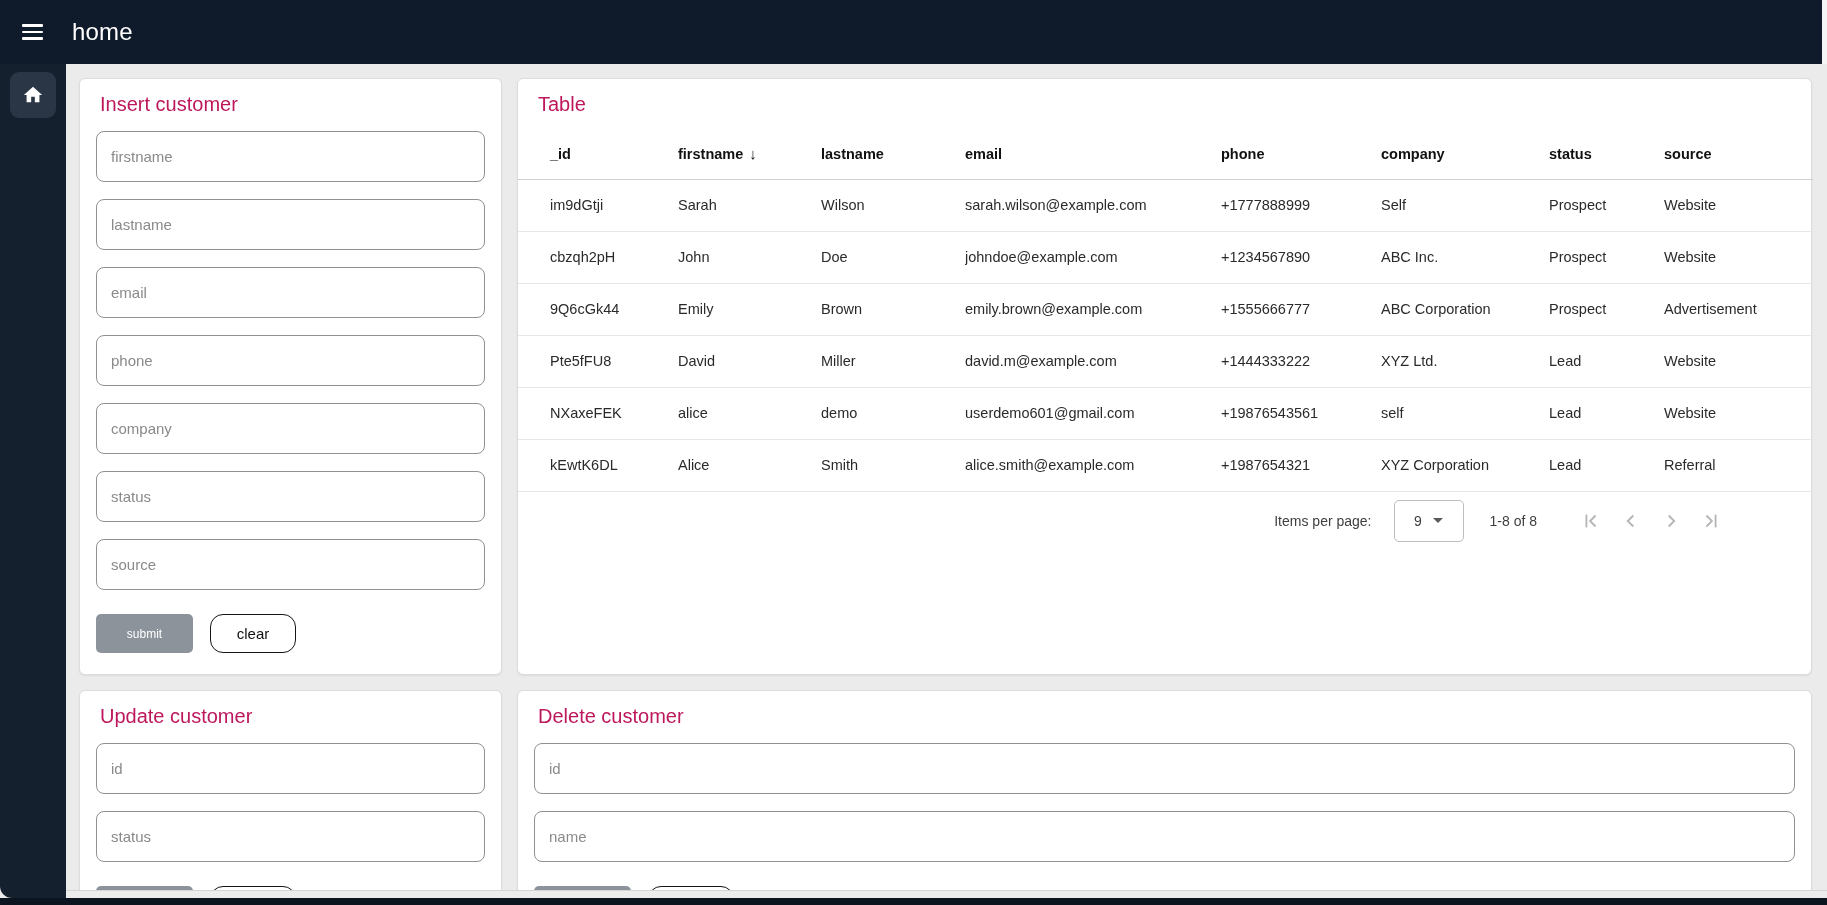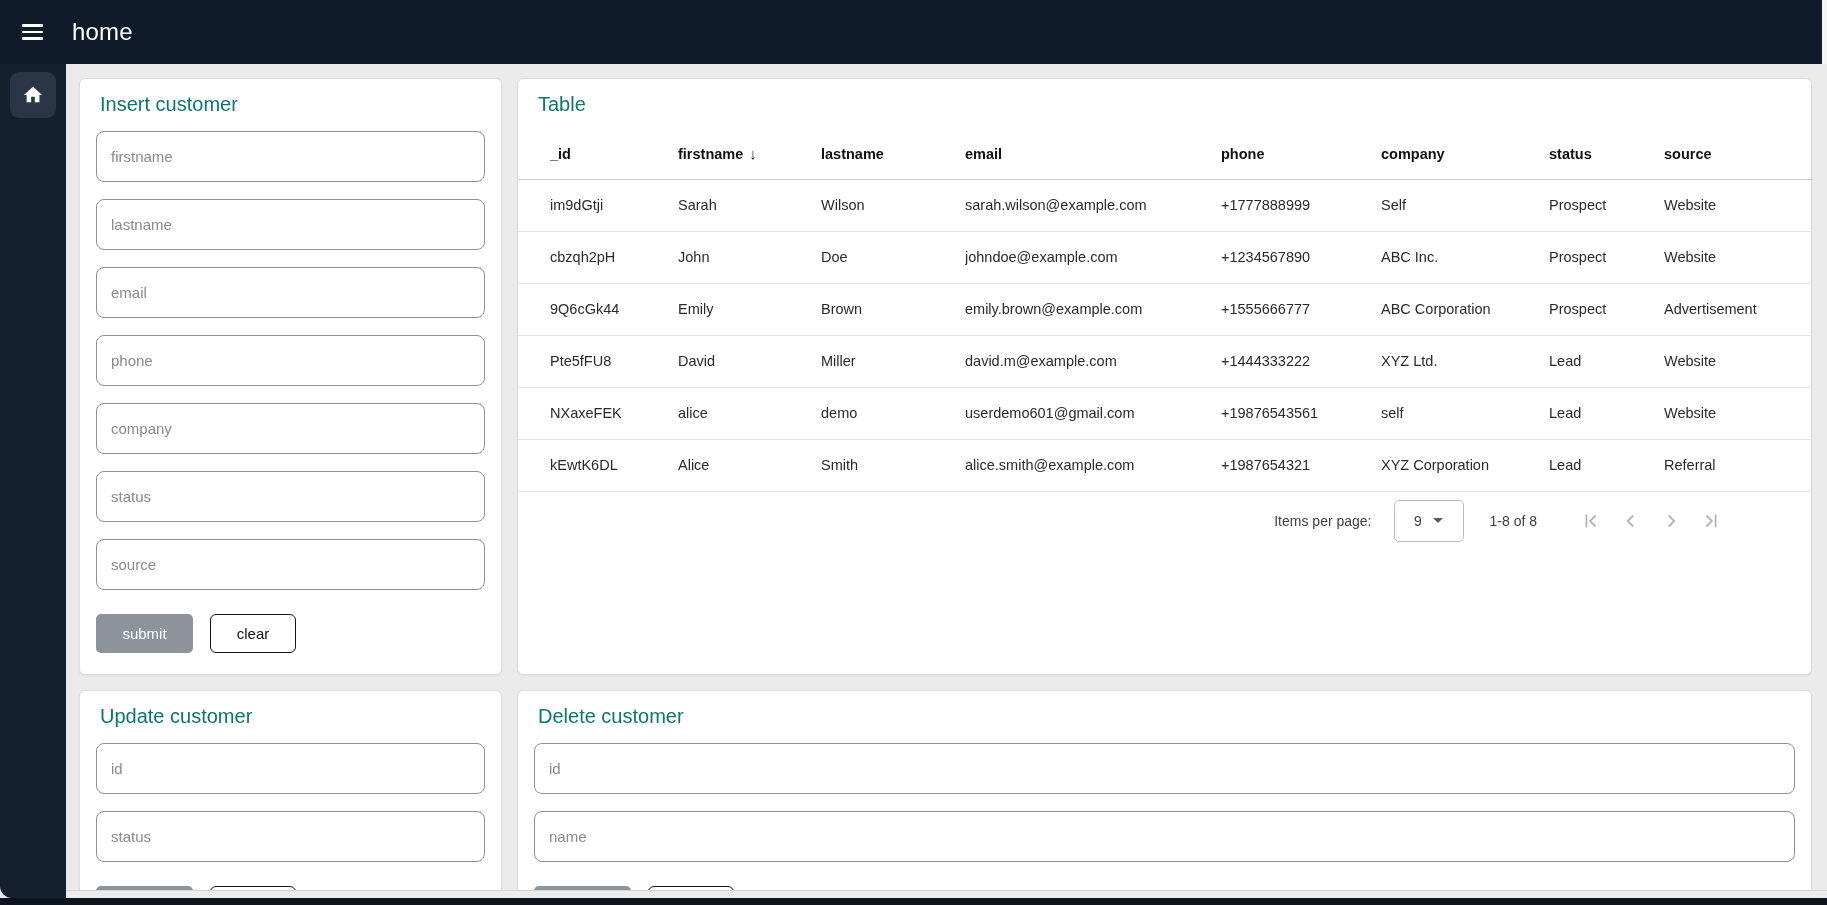--- a/index.html
+++ b/index.html
@@ -23,35 +23,35 @@
   .side-home-btn { width:46px; height:46px; margin:8px 0 0 10px; border:none;
     border-radius:9px; background:#2a3645; display:flex; align-items:center;
     justify-content:center; cursor:pointer; }
 
   
   .main { position:absolute; left:66px; top:64px; width:1761px; height:834px;
     padding:14px 15px 0 13px; display:flex; flex-wrap:wrap; gap:15px;
     align-content:flex-start; }
   .card { background:#ffffff; border:1px solid #dcdcdc; border-radius:6px;
     box-shadow:0 1px 2px rgba(0,0,0,.07); }
-  .card h2 { font-size:20px; font-weight:400; color:#0f766e; padding:12px 0 0 20px;
+  .card h2 { font-size:20px; font-weight:400; color:#be185d; padding:12px 0 0 20px;
     line-height:26px; }
 
   .insert-card { width:423px; height:597px; padding-bottom:16px; }
   .form-fields { padding:14px 16px 0 16px; }
   .field-input { display:block; width:100%; height:51px; border:1px solid #919191;
     border-radius:8px; margin-bottom:17px; padding:0 14px; font-size:15px;
     font-family:"Liberation Sans", sans-serif; color:#222; background:#fff; outline:none; }
   .field-input::placeholder { color:#8a8a8a; }
   .actions { padding:7px 16px 0 16px; display:flex; align-items:center; }
   .btn-submit { width:97px; height:39px; background:#8c939b; color:#ffffff;
-    border:none; border-radius:5px; font-size:15px; font-family:"Liberation Sans",sans-serif;
+    border:none; border-radius:5px; font-size:12px; font-family:"Liberation Sans",sans-serif;
     cursor:pointer; }
   .btn-clear { width:86px; height:39px; background:#ffffff; color:#111;
-    border:1.5px solid #141414; border-radius:6px; font-size:15px; margin-left:17px;
+    border:1.5px solid #141414; border-radius:13px; font-size:15px; margin-left:17px;
     font-family:"Liberation Sans",sans-serif; cursor:pointer; }
 
   .table-card { width:1295px; height:597px; }
   table { border-collapse:collapse; table-layout:fixed; width:100%; margin-top:12px; }
   th, td { text-align:left; font-size:14.5px; height:52px; vertical-align:middle;
     overflow:hidden; white-space:nowrap; }
   th { font-weight:700; color:#111; height:50px; border-bottom:1px solid #cfcfcf; }
   td { color:#2a2a2a; border-bottom:1px solid #e6e6e6; }
   th:first-child, td:first-child { padding-left:32px; }
   .sort-arrow { font-weight:400; font-size:15px; margin-left:6px; color:#111; }

